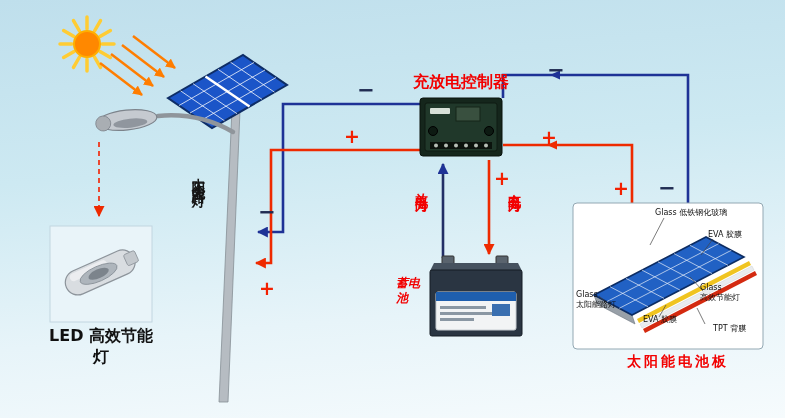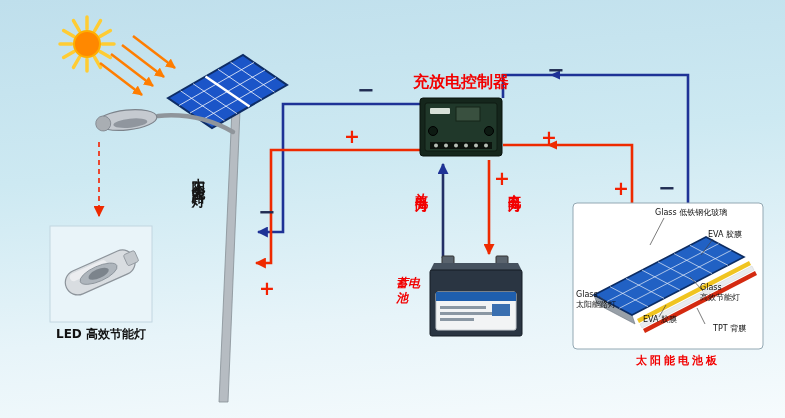--- a/index.html
+++ b/index.html
@@ -168,25 +168,25 @@
         <line x1="705" y1="324" x2="697" y2="308"></line>
         <line x1="599" y1="296" x2="607" y2="303"></line>
       </g>
     </g>
   </svg>
 
   <div class="label red ctr" style="left:401px;top:72px;width:120px;font-size:16px;">充放电控制器</div>
 
   <div class="label red" style="left:396px;top:276px;width:32px;font-size:12px;line-height:1.25;font-style:italic;">蓄电池</div>
 
-  <div class="label red ctr" style="left:598px;top:353px;width:160px;font-size:11px;letter-spacing:3px;">太阳能电池板</div>
+  <div class="label red ctr" style="left:598px;top:353px;width:160px;font-size:14px;letter-spacing:3px;">太阳能电池板</div>
 
   <div class="label vtext" style="left:190px;top:167px;font-size:13.5px;letter-spacing:4px;font-weight:600;color:#141414;">太阳能路灯</div>
 
-  <div class="label ctr" style="left:48px;top:326px;width:106px;font-size:12px;font-weight:bold;color:#111;">LED 高效节能灯</div>
+  <div class="label ctr" style="left:48px;top:326px;width:106px;font-size:16px;font-weight:bold;color:#111;">LED 高效节能灯</div>
 
   <div class="label red vtext" style="left:412px;top:183px;font-size:13px;letter-spacing:2px;">放电方向</div>
 
   <div class="label red vtext" style="left:505px;top:183px;font-size:13px;letter-spacing:2px;">充电方向</div>
 
   <span class="sign minus" style="left:366px;top:90px;">−</span>
   <span class="sign plus" style="left:352px;top:136px;">+</span>
   <span class="sign minus" style="left:267px;top:212px;">−</span>
   <span class="sign plus" style="left:267px;top:288px;">+</span>
   <span class="sign minus" style="left:556px;top:70px;">−</span>

